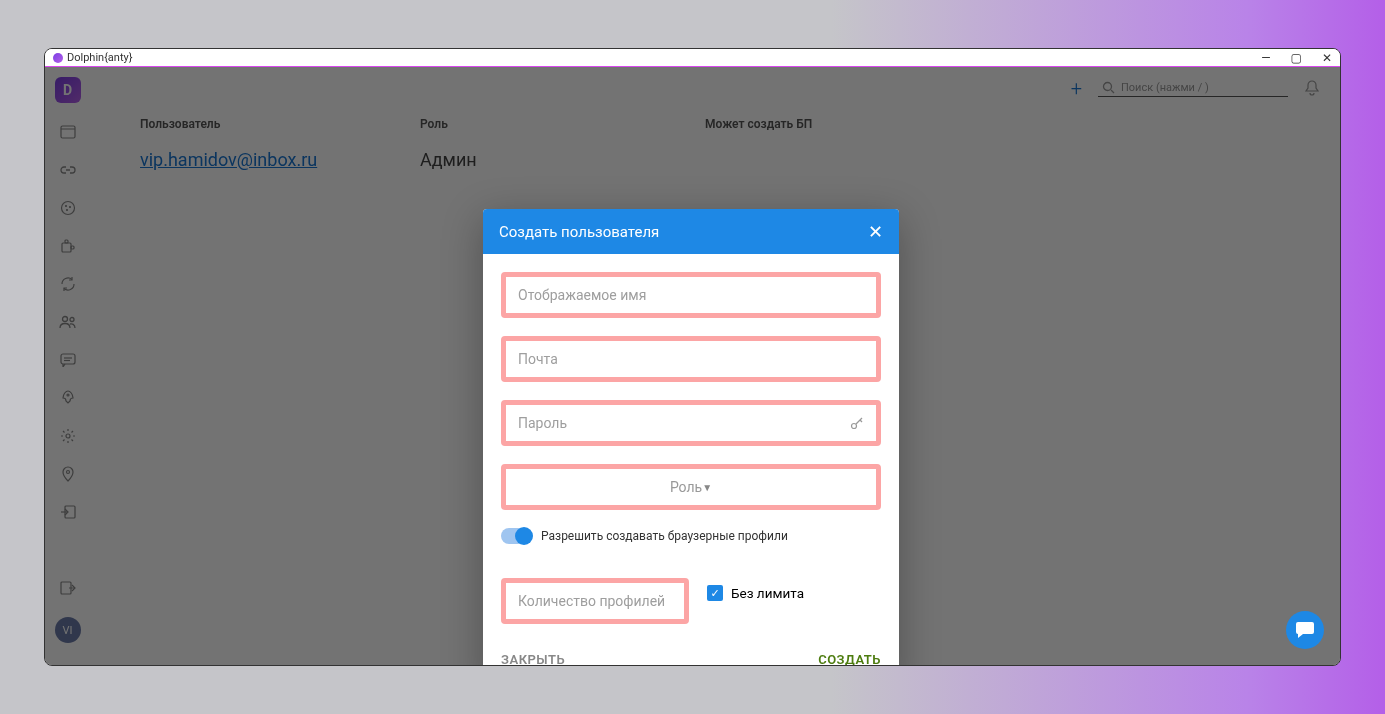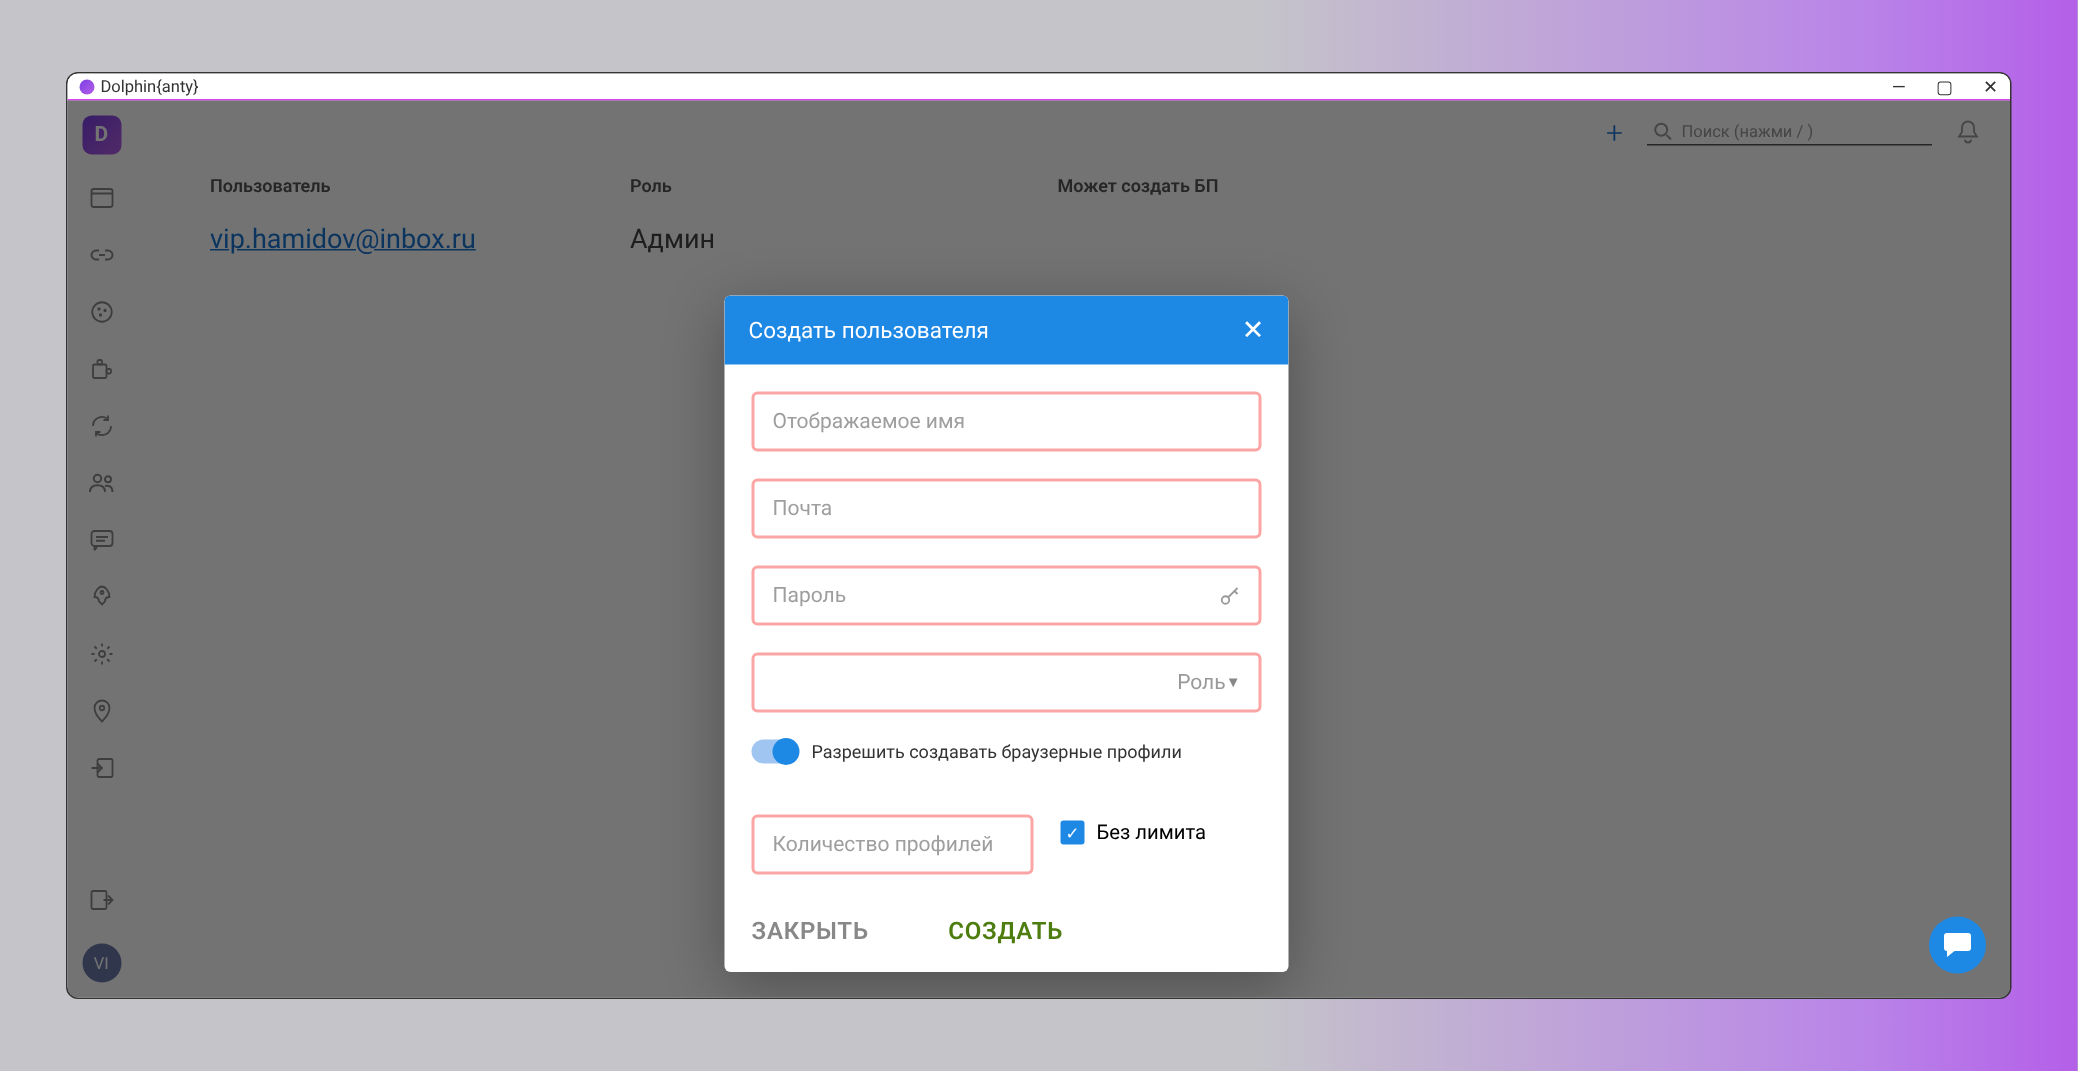--- a/index.html
+++ b/index.html
@@ -62,21 +62,21 @@
 .sidebar-icon {
   width: 18px; height: 18px;
   display: flex; align-items: center; justify-content: center;
   color: #888;
 }
 .sidebar-spacer { flex: 1; }
 .avatar {
   width: 26px; height: 26px; border-radius: 50%;
   background: #6b7aa8; color: #fff;
   display: flex; align-items: center; justify-content: center;
-  font-size: 11px; margin-bottom: 0;
+  font-size: 11px; margin-bottom: 12px;
 }
 
 .main {
   flex: 1;
   display: flex;
   flex-direction: column;
 }
 .topbar {
   height: 42px;
   display: flex;
@@ -115,23 +115,23 @@
 
 .overlay {
   position: absolute;
   inset: 0;
   background: rgba(0,0,0,0.55);
   top: 18px;
 }
 
 .dialog {
   position: absolute;
-  width: 376px;
+  width: 416px;
   left: 438px;
-  top: 148px;
+  top: 160px;
   background: #fff;
   border-radius: 4px;
   box-shadow: 0 10px 40px rgba(0,0,0,0.3);
   overflow: hidden;
 }
 .dialog-header {
   background: #1e88e5;
   color: #fff;
   padding: 12px 16px;
   display: flex;
@@ -140,28 +140,28 @@
   font-size: 15px;
 }
 .dialog-close { font-size: 18px; cursor: pointer; }
 .dialog-body {
   padding: 18px 18px 10px;
   display: flex;
   flex-direction: column;
   gap: 18px;
 }
 .field {
-  border: 2px solid #fca5a5;
+  border: 5px solid #fca5a5;
   border-radius: 4px;
   padding: 10px 12px;
   font-size: 14px;
   color: #999;
   display: flex;
   align-items: center;
-  justify-content: flex-end;
+  justify-content: center;
   background: #fff;
 }
 .field input {
   border: none; outline: none; width: 100%; font-size: 14px;
   color: #333; background: transparent;
 }
 .field input::placeholder { color: #9e9e9e; }
 .field-select { cursor: pointer; }
 .dropdown-arrow { color: #888; font-size: 10px; }
 .key-icon { color: #999; font-size: 13px; }
@@ -184,23 +184,23 @@
 .profiles-row .field { flex: 0 0 188px; margin-top: 16px; }
 .checkbox-wrap { display: flex; align-items: center; gap: 8px; font-size: 13.5px; }
 .checkbox {
   width: 16px; height: 16px; background: #1e88e5; border-radius: 2px;
   display: flex; align-items: center; justify-content: center; color: #fff; font-size: 11px;
 }
 
 .dialog-footer {
   padding: 18px;
   display: flex;
-  justify-content: flex-start;
+  justify-content: space-between;
   gap: 8px;
-  font-size: 16px;
+  font-size: 13px;
   font-weight: 600;
   letter-spacing: 0.5px;
 }
 .btn-cancel { color: #888; cursor: pointer; }
 .btn-primary { color: #4d7c0f; cursor: pointer; margin-left: 45px; }
 
 .chat-bubble {
   position: absolute;
   right: 16px;
   bottom: 16px;

